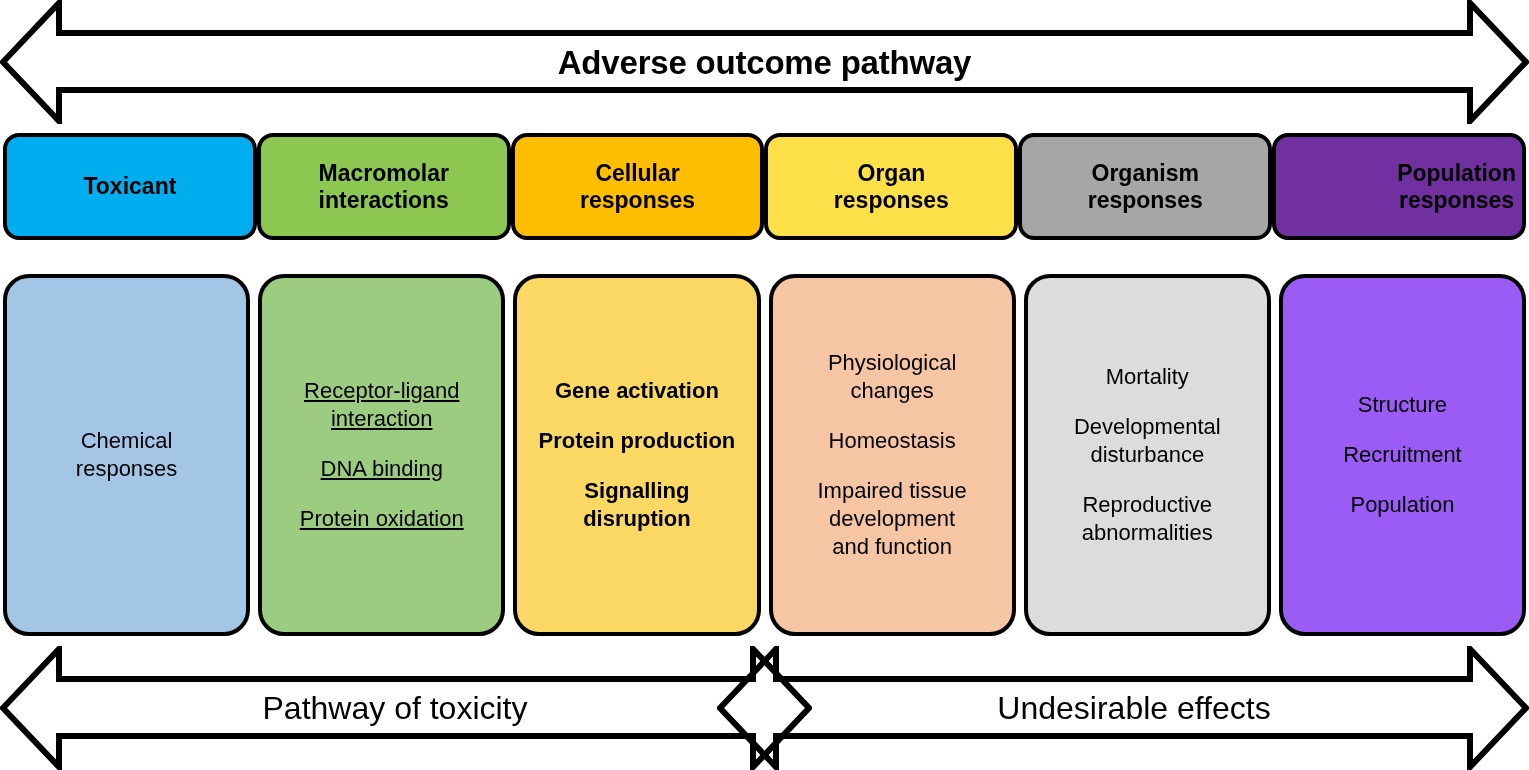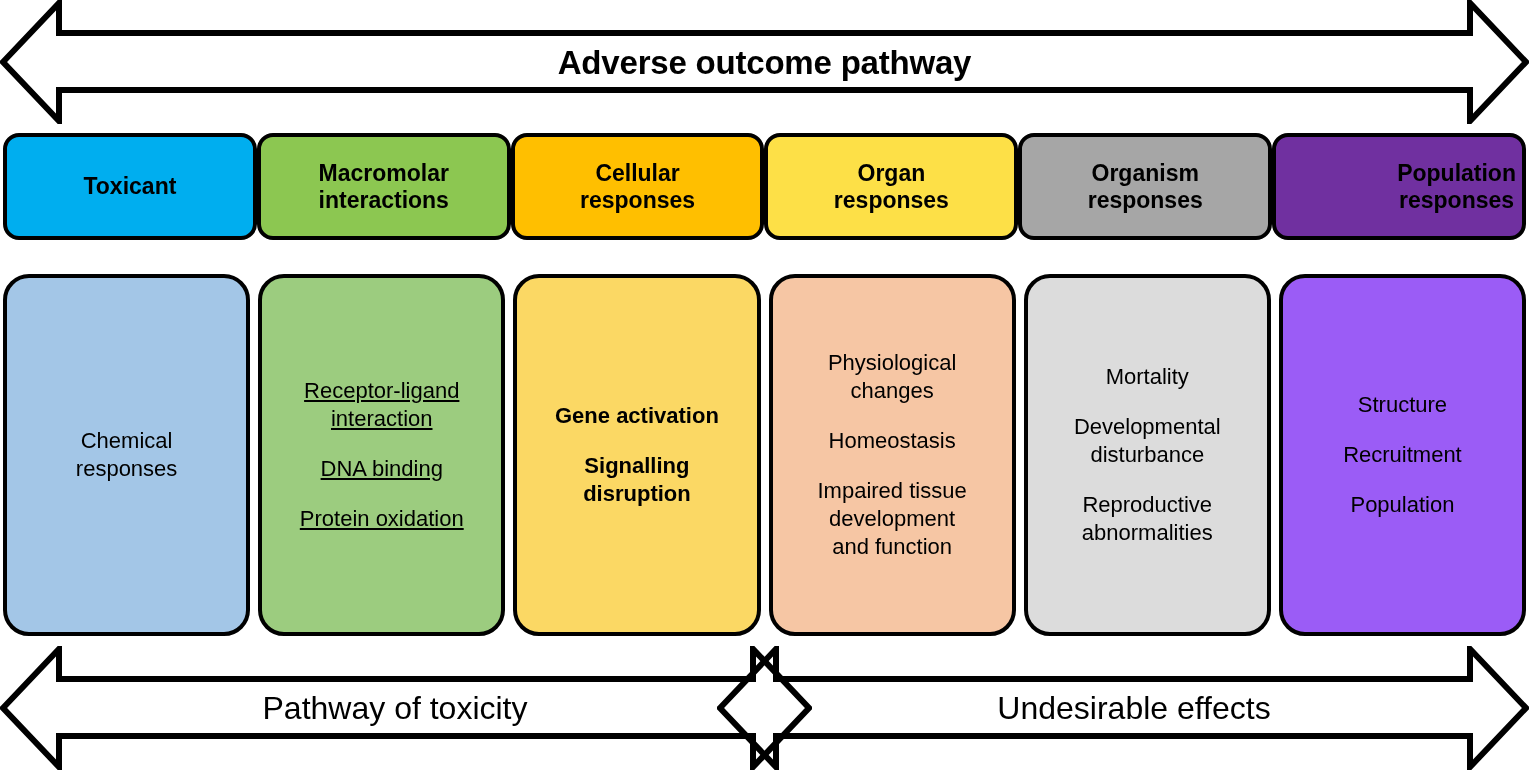--- a/index.html
+++ b/index.html
@@ -187,20 +187,21 @@
       <div class="entries">
         <p class="entry">Receptor-ligand
 interaction</p>
         <p class="entry">DNA binding</p>
         <p class="entry">Protein oxidation</p>
       </div>
     </div>
     <div class="content-box" style="background: rgb(251, 216, 100); font-weight: bold;">
       <div class="entries">
         <p class="entry">Gene activation</p>
+        <p class="entry">Protein production</p>
         <p class="entry">Signalling
 disruption</p>
       </div>
     </div>
     <div class="content-box" style="background: rgb(246, 198, 164);">
       <div class="entries">
         <p class="entry">Physiological
 changes</p>
         <p class="entry">Homeostasis</p>
         <p class="entry">Impaired tissue

